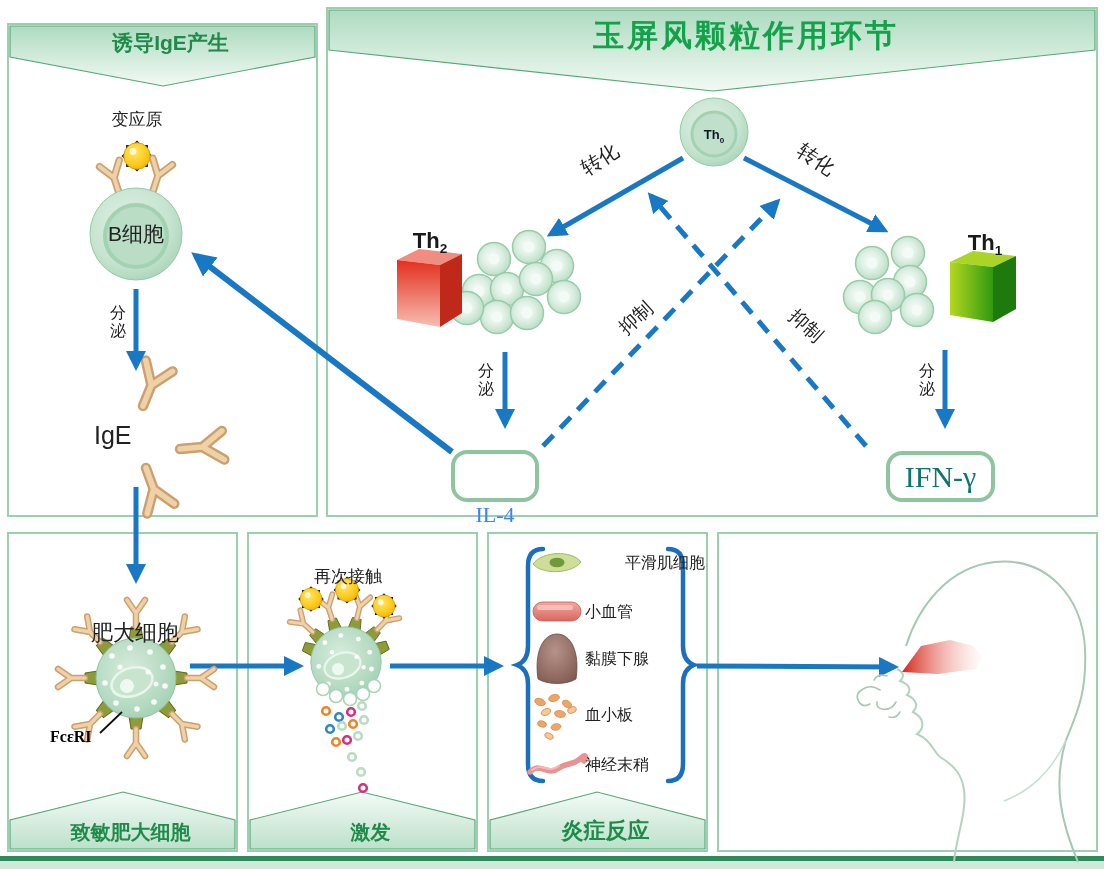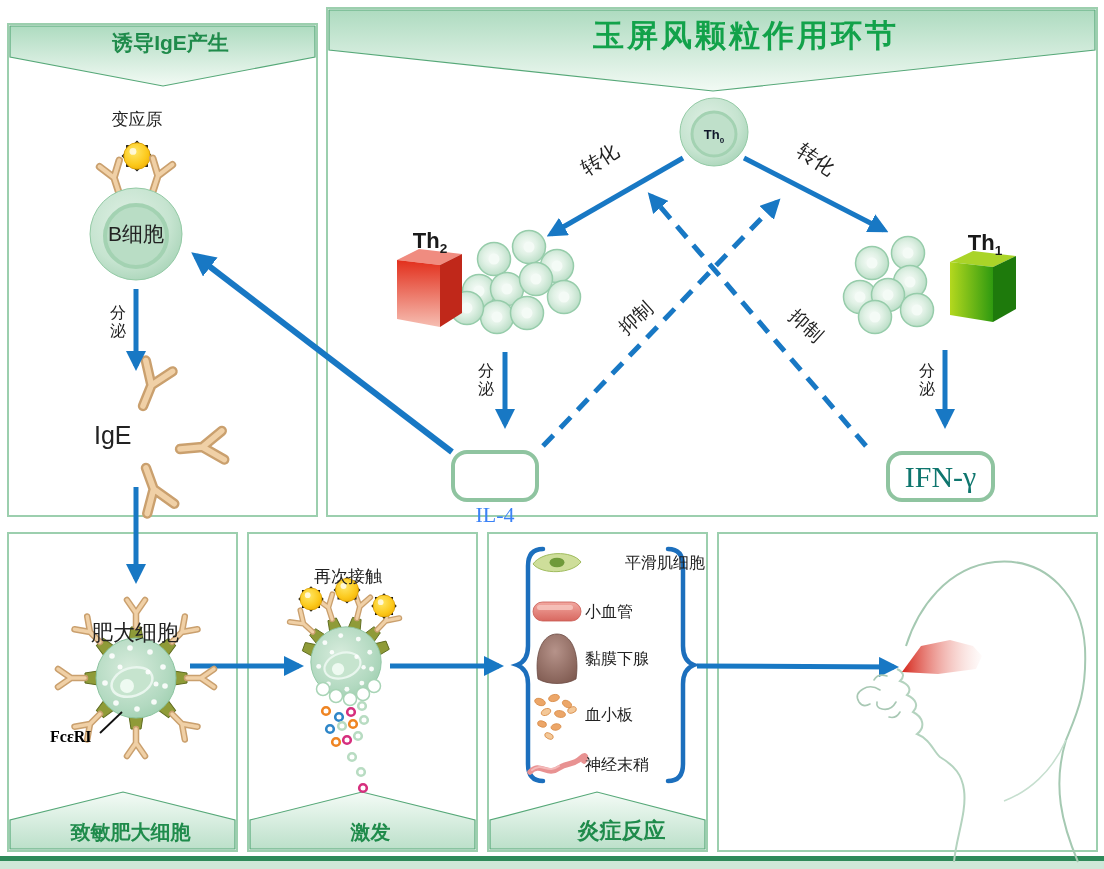--- a/index.html
+++ b/index.html
@@ -371,15 +371,15 @@
 
 <div class="lbl ctr" style="left:306px;top:567px;width:84px;font-size:17px;">再次接触</div>
 <div class="lbl ctr grn" style="left:250px;top:821px;width:225px;font-size:20px;">激发</div>
 
 <div class="lbl" style="left:585px;top:554px;font-size:16px;margin-left:40px;">平滑肌细胞</div>
 <div class="lbl" style="left:585px;top:603px;font-size:16px;">小血管</div>
 <div class="lbl" style="left:585px;top:650px;font-size:16px;">黏膜下腺</div>
 <div class="lbl" style="left:585px;top:706px;font-size:16px;">血小板</div>
 <div class="lbl" style="left:585px;top:756px;font-size:16px;">神经末稍</div>
 
-<div class="lbl ctr grn" style="left:490px;top:818px;width:215px;font-size:22px;margin-left:16px;">炎症反应</div>
+<div class="lbl ctr grn" style="left:490px;top:818px;width:215px;font-size:22px;">炎症反应</div>
 
 </div>
 
 </body></html>

